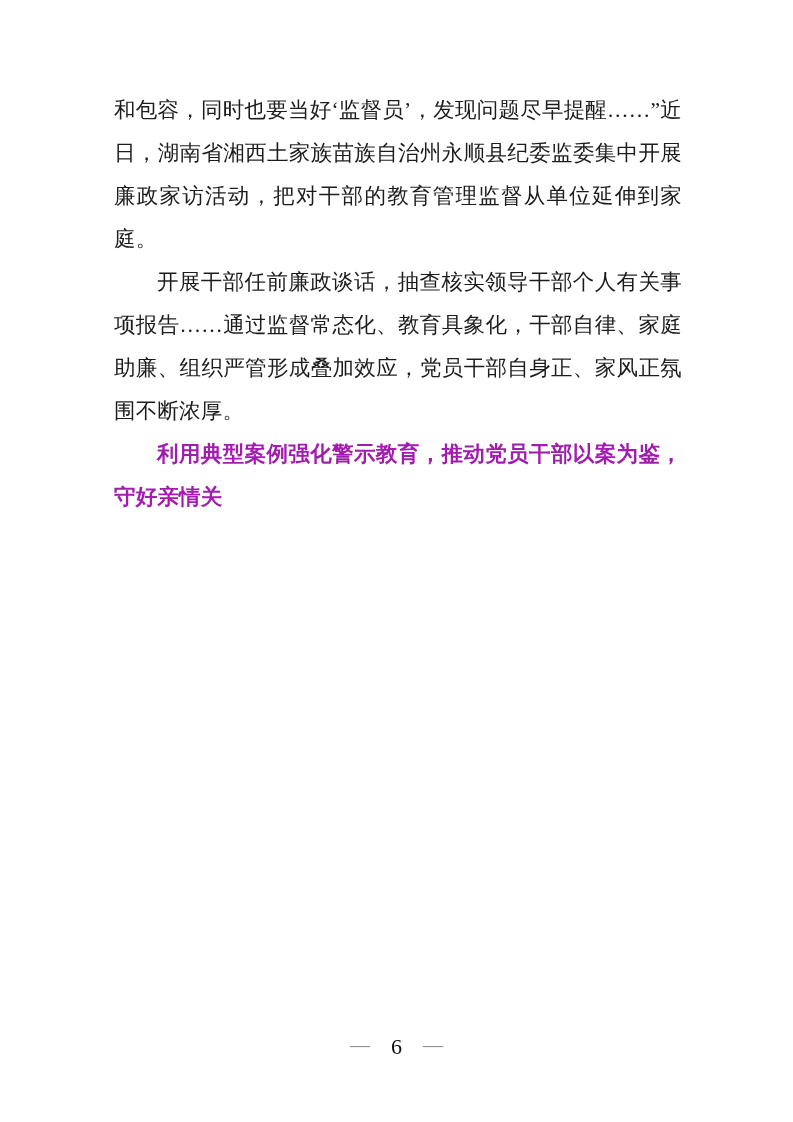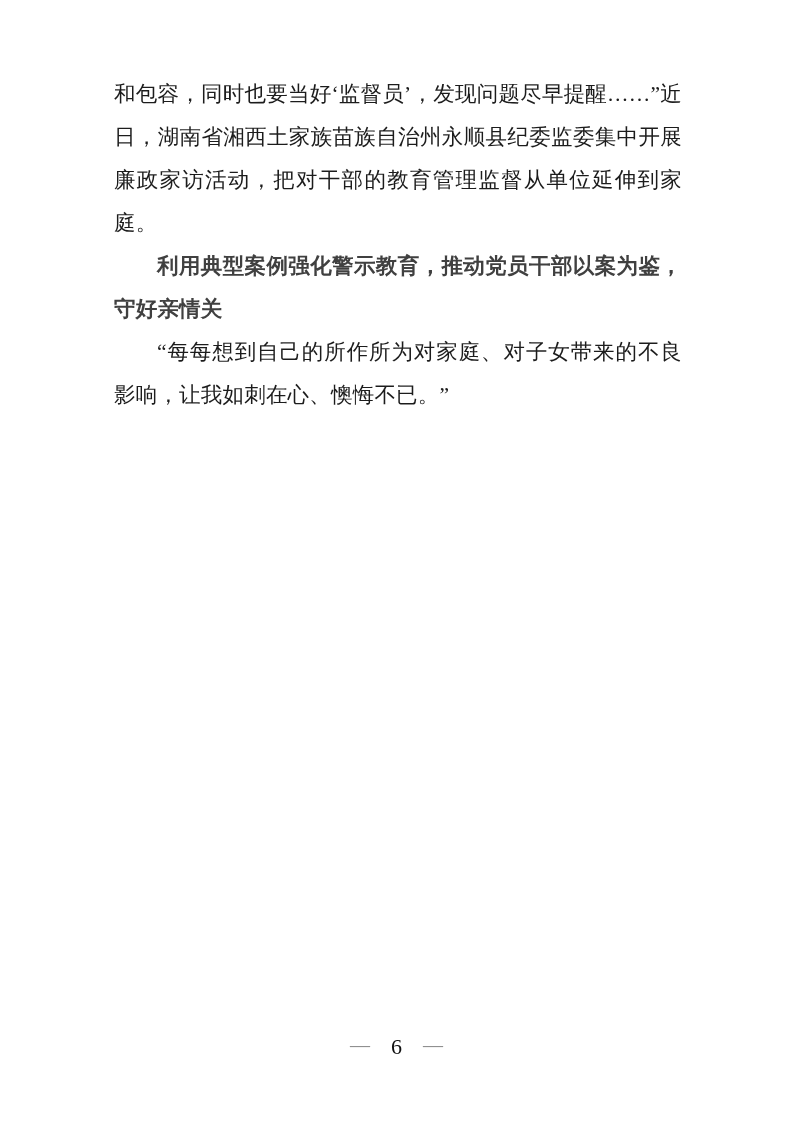--- a/index.html
+++ b/index.html
@@ -11,41 +11,41 @@
     position: relative;
     width: 793px;
     height: 1122px;
     background: #ffffff;
     overflow: hidden;
     font-family: "Liberation Serif", "DejaVu Serif", serif;
   }
   .content {
     position: absolute;
     left: 114px;
-    top: 73px;
+    top: 89px;
     width: 568px;
   }
   .content p {
     margin: 0;
     padding: 0;
     font-size: 21.5px;
     line-height: 43px;
     letter-spacing: 0.2px;
     color: #1c1c1c;
     text-align: justify;
     text-justify: inter-character;
     text-indent: 2em;
   }
   .content p.no-indent {
     text-indent: 0;
   }
   .content p.heading {
     font-family: "Liberation Sans", "DejaVu Sans", sans-serif;
     font-weight: bold;
-    color: #404040;
+    color: #a21caf;
   }
   .footer {
     position: absolute;
     left: 0;
     top: 1032px;
     width: 793px;
     text-align: center;
     font-size: 22px;
     line-height: 30px;
     color: #111111;
@@ -60,21 +60,21 @@
     margin: 0 21px;
   }
 </style>
 </head>
 <body>
 
 <div class="page">
 
   <div class="content">
     <p class="body no-indent">和包容，同时也要当好‘监督员’，发现问题尽早提醒……”近日，湖南省湘西土家族苗族自治州永顺县纪委监委集中开展廉政家访活动，把对干部的教育管理监督从单位延伸到家庭。</p>
+    <p class="body">开展干部任前廉政谈话，抽查核实领导干部个人有关事项报告……通过监督常态化、教育具象化，干部自律、家庭助廉、组织严管形成叠加效应，党员干部自身正、家风正氛围不断浓厚。</p>
     <p class="heading">利用典型案例强化警示教育，推动党员干部以案为鉴，守好亲情关</p>
-    <p class="body">“每每想到自己的所作所为对家庭、对子女带来的不良影响，让我如刺在心、懊悔不已。”</p>
   </div>
 
   <div class="footer">
     <span class="dash">—</span><span class="num">6</span><span class="dash">—</span>
   </div>
 
 </div>
 
 </body></html>

